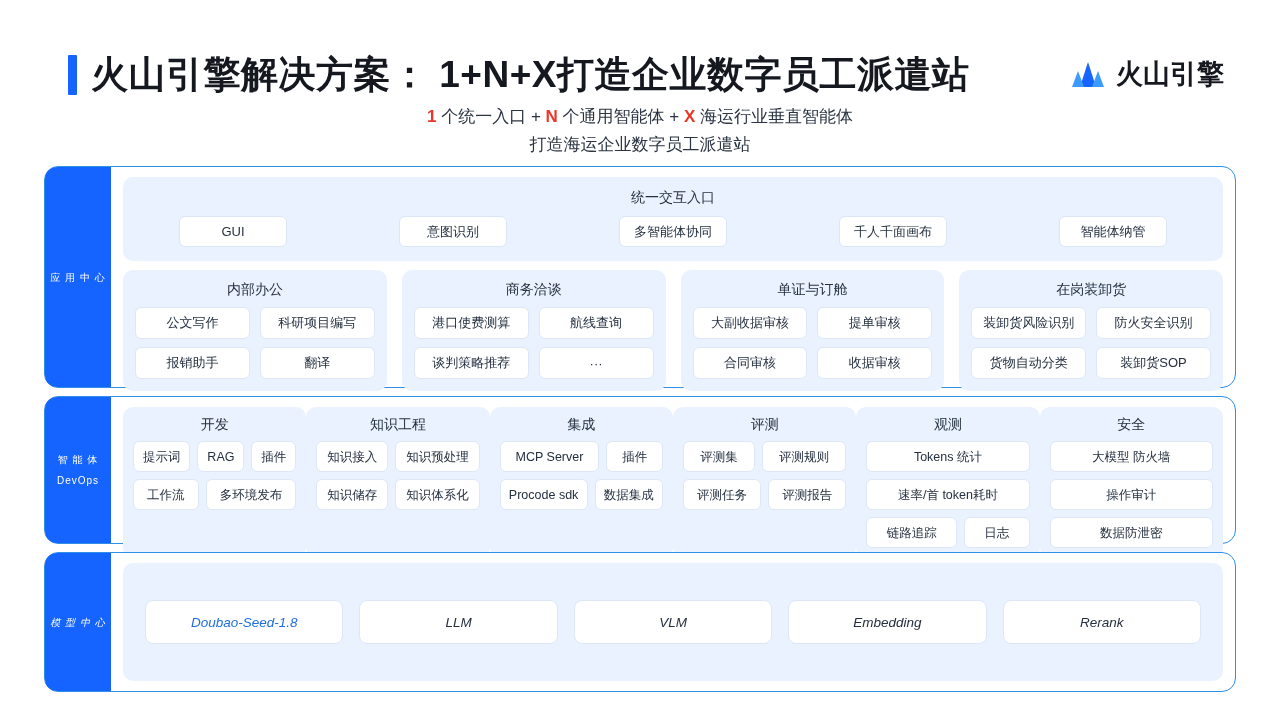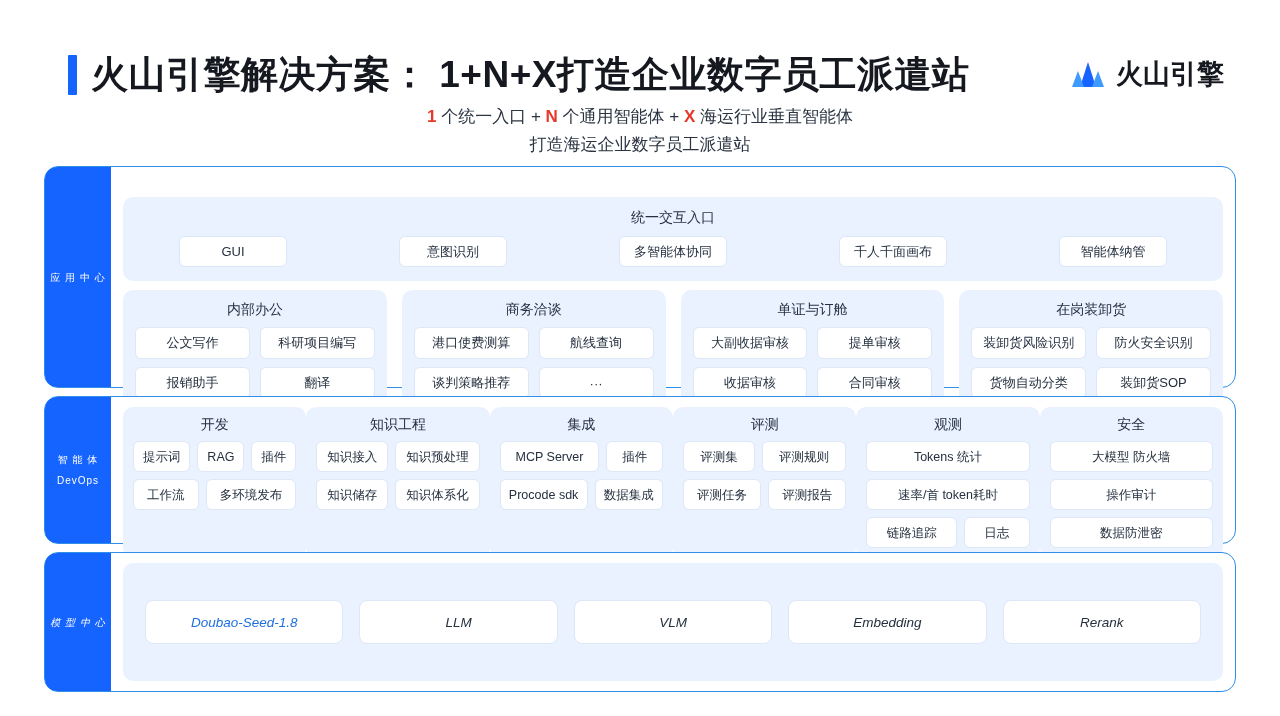--- a/index.html
+++ b/index.html
@@ -59,21 +59,21 @@
   .layer-body {
     flex: 1 1 auto; padding: 10px 12px; position: relative;
   }
 
   
   #layer-app { top: 166px; height: 222px; }
   .panel {
     background: #eaf2ff; border-radius: 10px;
   }
   .entry-panel {
-    padding: 8px 10px 14px; margin-bottom: 9px; margin-top: 20px;
+    padding: 8px 10px 14px; margin-bottom: 9px;
   }
   .entry-title {
     text-align: center; font-size: 14px; color: #253142; margin: 4px 0 9px;
   }
   .entry-chips {
     display: flex; justify-content: space-between; align-items: center;
     padding: 0 46px;
   }
   .chip {
     background: #fff; border: 1px solid #dbe6f7; border-radius: 6px;
@@ -198,22 +198,22 @@
             <div class="cell">谈判策略推荐</div>
             <div class="cell">···</div>
           </div>
         </div>
 
         <div class="group">
           <div class="group-title">单证与订舱</div>
           <div class="group-grid">
             <div class="cell">大副收据审核</div>
             <div class="cell">提单审核</div>
+            <div class="cell">合同审核</div>
             <div class="cell">收据审核</div>
-            <div class="cell">合同审核</div>
           </div>
         </div>
 
         <div class="group">
           <div class="group-title">在岗装卸货</div>
           <div class="group-grid">
             <div class="cell">装卸货风险识别</div>
             <div class="cell">防火安全识别</div>
             <div class="cell">货物自动分类</div>
             <div class="cell">装卸货SOP</div>

